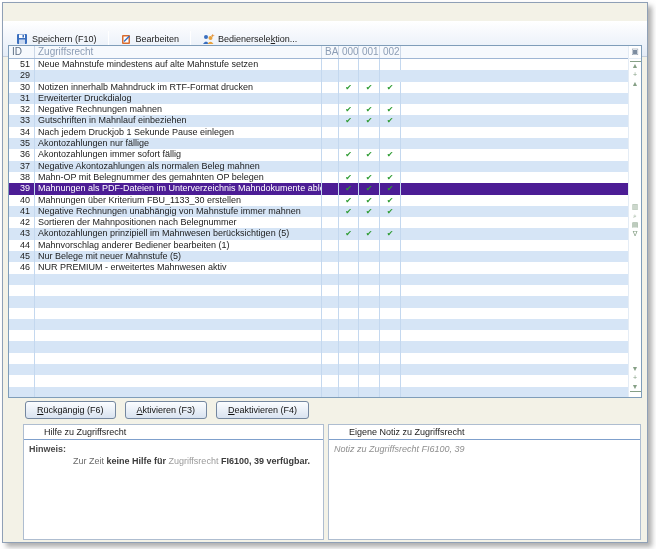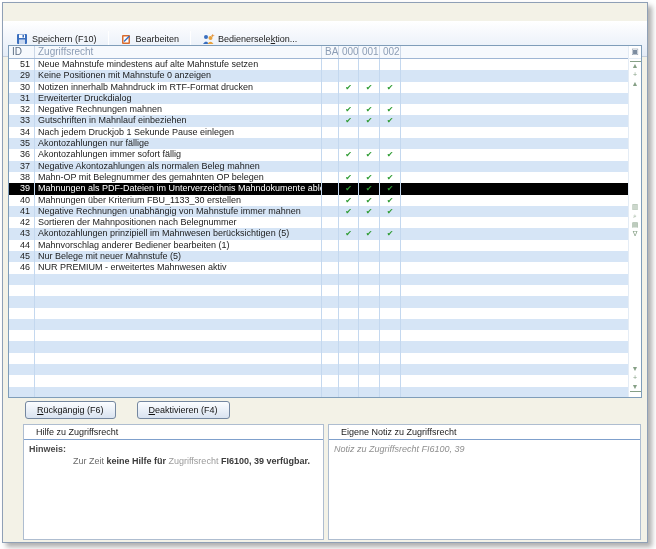--- a/index.html
+++ b/index.html
@@ -28,46 +28,46 @@
   .grid-left{width:621px;display:flex;flex-direction:column;overflow:hidden;}
   .grid-header{display:grid;grid-template-columns:26px 287px 17px 20px 21px 21px 1fr;
     height:13px;background:#f6f9fd;border-bottom:1px solid #9fb6d4;flex:0 0 13px;}
   .grid-header .hc{font-size:10px;line-height:12px;color:#8c9db5;padding:0 3px;
     border-right:1px solid #ccd8e8;overflow:hidden;white-space:nowrap;}
   .grid-header .hc.hid{color:#5d6e84;}
   .grid-header .hc:last-child{border-right:none;}
   .row{display:grid;grid-template-columns:26px 287px 17px 20px 21px 21px 1fr;
     height:11.3px;flex:0 0 11.3px;font-size:9px;line-height:11.3px;color:#1c1c1c;}
   .row.alt{background:#d6e5f6;}
-  .row.selected{background:#000000;color:#fff;}
+  .row.selected{background:#4c1d95;color:#fff;}
   .cell{overflow:hidden;white-space:nowrap;border-right:1px solid #c4d8ef;}
   .cell.cid{text-align:right;padding-right:4px;}
   .cell.cdesc{padding-left:3px;}
   .cell.cchk{text-align:center;font-size:8px;line-height:11px;color:#2e9b32;}
   .cell.cfill{border-right:none;}
   
   .strip{width:13px;position:relative;background:#fff;border-left:1px solid #e4ecf5;}
   .strip .hdr-ic{position:absolute;top:0;left:0;right:0;height:13px;text-align:center;
     font-size:8px;line-height:12px;color:#7d8da0;border-bottom:1px solid #e4ecf5;}
   .strip .grp{position:absolute;left:0;right:0;display:flex;flex-direction:column;
     align-items:center;gap:1px;}
   .strip .g1{top:15px;} .strip .g2{top:157px;} .strip .g3{bottom:5px;}
   .sicon{font-size:7px;line-height:8px;color:#86a086;text-align:center;width:11px;cursor:default;}
   .sicon.bar-top{border-top:1px solid #86a086;}
   .sicon.bar-bottom{border-bottom:1px solid #86a086;}
   
-  .actions{position:absolute;left:22px;top:398px;display:flex;gap:21px;}
+  .actions{position:absolute;left:22px;top:398px;display:flex;gap:9px;}
   .act-btn{font-size:9px;color:#111;padding:3px 11px;border:1px solid #7487a0;border-radius:3px;
     background:linear-gradient(#fbfdff,#d9e3f0);cursor:default;}
   
   .panel{position:absolute;top:421px;height:116px;background:#fff;border:1px solid #aebdd0;
     display:flex;flex-direction:column;}
   .panel.help{left:20px;width:301px;}
   .panel.note{left:325px;width:313px;}
-  .panel-title{font-size:9px;color:#222;padding:2px 12px;border-bottom:1px solid #7fa0cc;
+  .panel-title{font-size:9px;color:#222;padding:2px 20px;border-bottom:1px solid #7fa0cc;
     background:#fff;flex:0 0 auto;}
   .panel-body{flex:1;padding:3px 5px;font-size:9px;line-height:12px;overflow:hidden;}
   .hint-head{font-weight:bold;color:#4a4a4a;}
   .seg-plain{color:#6b6b6b;margin-left:44px;}
   .seg-bold{color:#3b3b3b;font-weight:bold;}
   .seg-muted{color:#9a9a9a;}
   .note-text{font-style:italic;color:#8f8f8f;}
   .tb-ic{display:inline-block;width:12px;height:12px;}
 </style>
 </head>
@@ -134,21 +134,20 @@
             <div class="cell cid">51</div>
             <div class="cell cdesc">Neue Mahnstufe mindestens auf alte Mahnstufe setzen</div>
             <div class="cell cchk"></div>
             <div class="cell cchk"></div>
             <div class="cell cchk"></div>
             <div class="cell cchk"></div>
             <div class="cell cfill"></div>
           </div>
           <div class="row alt">
             <div class="cell cid">29</div>
-            <div class="cell cdesc">Keine Positionen mit Mahnstufe 0 anzeigen</div>
             <div class="cell cchk"></div>
             <div class="cell cchk"></div>
             <div class="cell cchk"></div>
             <div class="cell cchk"></div>
             <div class="cell cfill"></div>
           </div>
           <div class="row">
             <div class="cell cid">30</div>
             <div class="cell cdesc">Notizen innerhalb Mahndruck im RTF-Format drucken</div>
             <div class="cell cchk"></div>
@@ -418,20 +417,21 @@
       <div class="grp g3" id="grp-bot">
           <div class="sicon">▼</div>
           <div class="sicon">+</div>
           <div class="sicon bar-bottom">▼</div>
         </div>
     </div>
   </div>
 
   <div class="actions">
     <button class="act-btn"><span></span><span class="u">R</span><span>ückgängig (F6)</span></button>
+    <button class="act-btn"><span></span><span class="u">A</span><span>ktivieren (F3)</span></button>
     <button class="act-btn"><span></span><span class="u">D</span><span>eaktivieren (F4)</span></button>
   </div>
 
   <div class="panel help">
     <div class="panel-title">Hilfe zu Zugriffsrecht</div>
     <div class="panel-body">
       <div class="hint-head">Hinweis:</div>
       <div id="help-line"><span class="seg-plain">Zur Zeit </span><span class="seg-bold">keine Hilfe für </span><span class="seg-muted">Zugriffsrecht </span><span class="seg-bold">FI6100, 39 verfügbar.</span></div>
     </div>
   </div>

